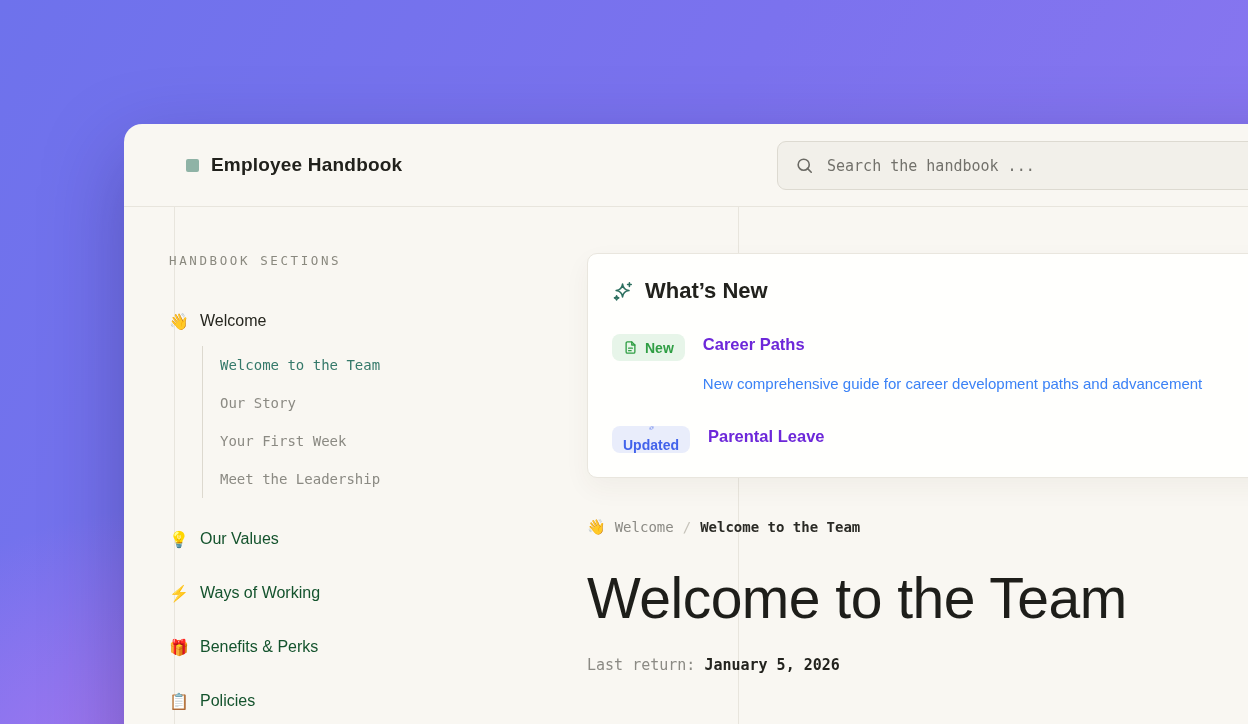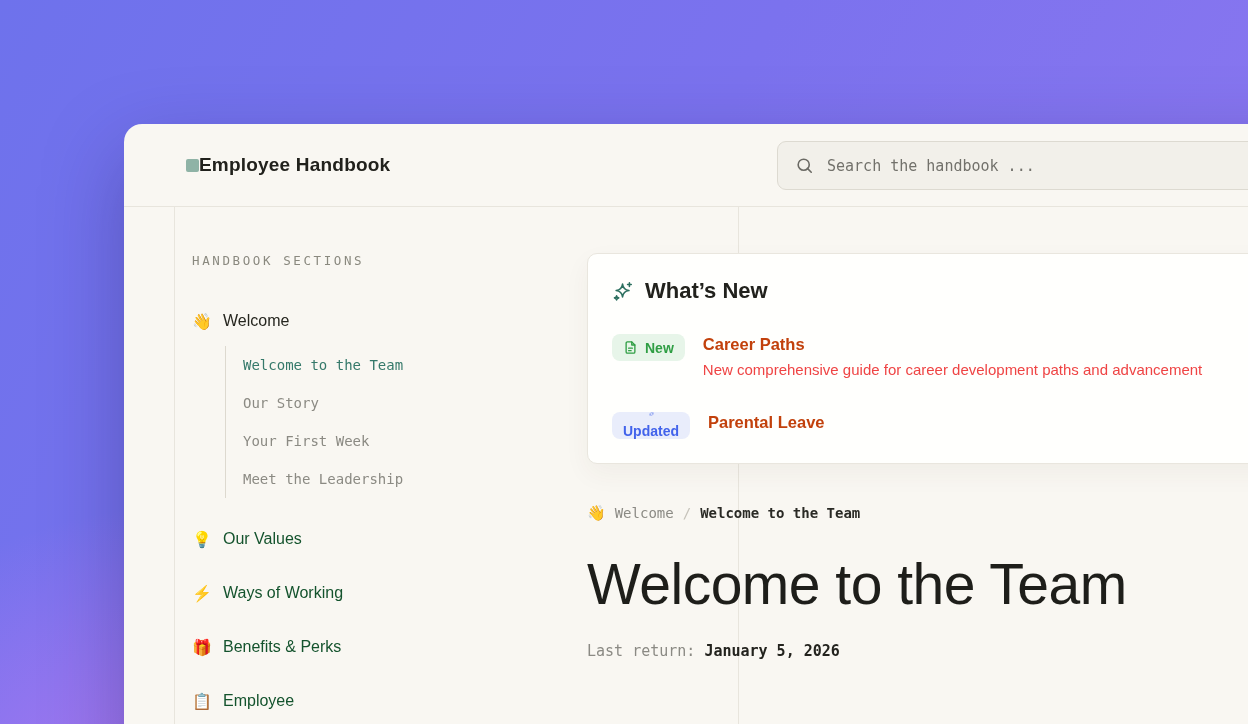--- a/index.html
+++ b/index.html
@@ -23,37 +23,37 @@
   .vline { position:absolute; top:83px; bottom:0; width:1px; background:#e8e5dd; z-index:0; }
   .vline-a { left:50px; }
   .vline-b { left:614px; }
 
   
   .header {
     height:83px; display:flex; align-items:center;
     border-bottom:1px solid #e8e5dd; position:relative; z-index:2;
     padding-left:62px;
   }
-  .brand { display:flex; align-items:center; gap:0; }
+  .brand { display:flex; align-items:center; gap:12px; }
   .logo-square { width:13px; height:13px; background:#8fb3a6; border-radius:2px; }
   .brand-title { font-size:19px; font-weight:700; color:#21211c; letter-spacing:.2px; }
   .search {
     position:absolute; left:653px; top:17px; width:580px; height:49px;
     background:#f2f0ea; border:1px solid #dddad1; border-radius:9px;
     display:flex; align-items:center; gap:13px; padding:0 17px;
   }
   .search svg { flex:0 0 auto; }
   .search input {
     border:none; outline:none; background:transparent; width:100%;
     font-family:"DejaVu Sans Mono", monospace; font-size:15px; color:#55544f;
   }
   .search input::placeholder { color:#72716b; opacity:1; }
 
   
-  .sidebar { position:absolute; left:50px; top:83px; width:380px; z-index:1; padding-left:18px; }
+  .sidebar { position:absolute; left:42px; top:83px; width:380px; z-index:1; padding-left:3px; }
   .sb-heading {
     margin-top:46px; font-family:"DejaVu Sans Mono", monospace;
     font-size:12.5px; letter-spacing:2.6px; color:#8a897f; font-weight:400;
   }
   .sb-item { display:flex; align-items:center; height:26px; cursor:pointer; }
   .sb-item .emoji { width:22px; font-size:16px; text-align:left; }
   .sb-item .lbl { margin-left:9px; font-size:16px; color:#14532d; }
   .sb-item.active .lbl { color:#26261f; font-weight:500; }
   .sb-first { margin-top:40px; }
   .sb-sub {
@@ -79,22 +79,22 @@
   .card-title { font-size:22px; font-weight:700; color:#22221d; }
   .news-row { display:flex; align-items:flex-start; }
   .news-row + .news-row { margin-top:34px; }
   .badge {
     display:inline-flex; align-items:center; gap:7px; height:27px;
     padding:0 11px; border-radius:8px; font-size:14px; font-weight:700; flex:0 0 auto;justify-content:space-between;
   }
   .badge-new { background:#e7f5e9; color:#2f9e44; }
   .badge-updated { background:#e9edfb; color:#4263eb;flex-direction:column; }
   .news-text { margin-left:18px; margin-top:1px; }
-  .news-title { font-size:16.5px; font-weight:600; color:#c2410c; }
-  .news-desc { margin-top:7px; font-size:15px; color:#ef4444; white-space:nowrap; }
+  .news-title { font-size:16.5px; font-weight:600; color:#6d28d9; }
+  .news-desc { margin-top:21px; font-size:15px; color:#3b82f6; white-space:nowrap; }
 
   .breadcrumb {
     margin-top:40px; display:flex; align-items:center; gap:9px;
     font-family:"DejaVu Sans Mono", monospace; font-size:14px;
   }
   .breadcrumb .emoji { font-size:15px; }
   .bc-section { color:#8b8a84; }
   .bc-sep { color:#c6c3ba; }
   .bc-page { color:#2a2a25; font-weight:700; }
 
@@ -152,21 +152,21 @@
     <div class="sb-item sb-section">
       <span class="emoji">⚡</span>
       <span class="lbl">Ways of Working</span>
     </div>
     <div class="sb-item sb-section">
       <span class="emoji">🎁</span>
       <span class="lbl">Benefits &amp; Perks</span>
     </div>
     <div class="sb-item sb-section">
       <span class="emoji">📋</span>
-      <span class="lbl">Employee</span>
+      <span class="lbl">Policies</span>
     </div>
   </nav>
 
   <main class="main">
 
     <section class="card">
       <div class="card-head">
         <svg width="22" height="22" viewBox="0 0 24 24" fill="none" stroke="#2c6f5f" stroke-width="1.7" stroke-linecap="round" stroke-linejoin="round">
           <path d="M11.5 4.5c.5 4 3 6.5 7 7-4 .5-6.5 3-7 7-.5-4-3-6.5-7-7 4-.5 6.5-3 7-7Z"></path>
           <path d="M19 3v4M17 5h4"></path>

